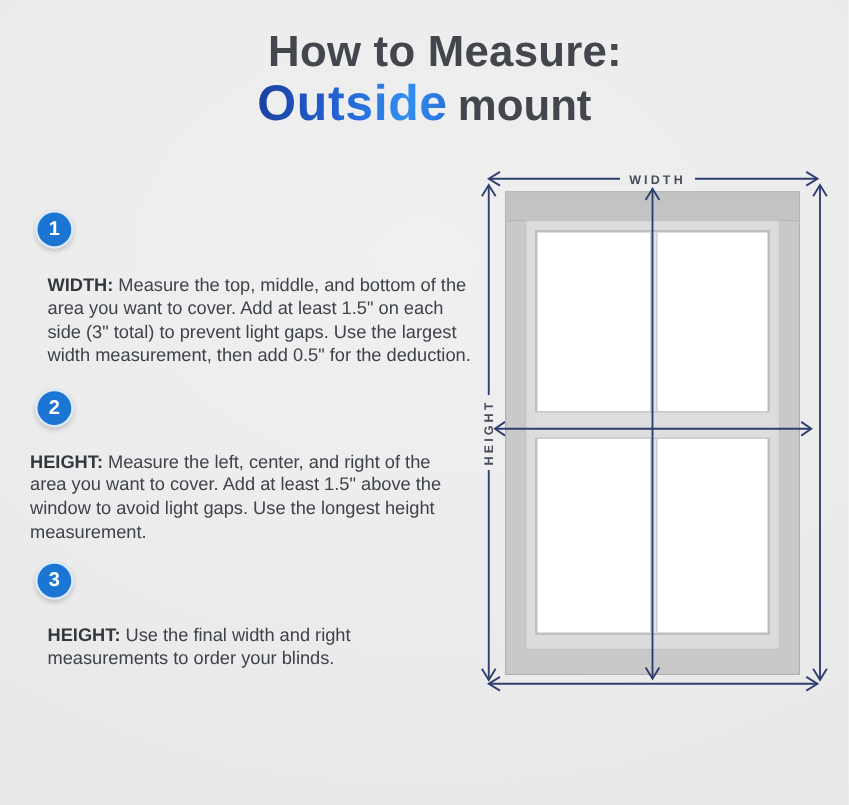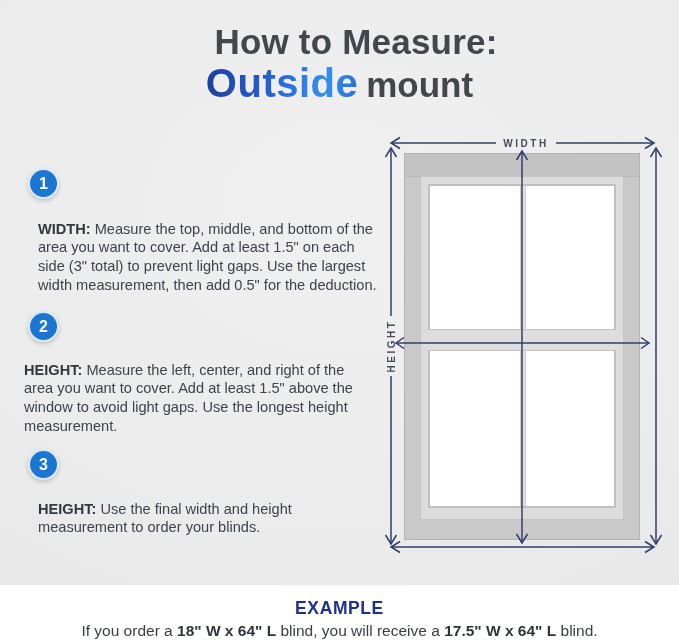--- a/index.html
+++ b/index.html
@@ -73,21 +73,21 @@
     </div>
   </div>
 
   <div id="circle1" class="step-circle">1</div>
   <p id="text1" class="step-text"><b class="step-label">WIDTH:</b><span>Measure the top, middle, and bottom of the area you want to cover. Add at least 1.5" on each side (3" total) to prevent light gaps. Use the largest width measurement, then add 0.5" for the deduction.</span></p>
 
   <div id="circle2" class="step-circle">2</div>
   <p id="text2" class="step-text"><b class="step-label">HEIGHT:</b><span>Measure the left, center, and right of the area you want to cover. Add at least 1.5" above the window to avoid light gaps. Use the longest height measurement.</span></p>
 
   <div id="circle3" class="step-circle">3</div>
-  <p id="text3" class="step-text"><b class="step-label">HEIGHT:</b><span>Use the final width and height measurement to order your blinds.</span></p>
+  <p id="text3" class="step-text"><b class="step-label">HEIGHT:</b><span>Use the final width and right measurements to order your blinds.</span></p>
 
   <div class="win-outer">
     <div class="win-topband"></div>
     <div class="win-inner">
       <div class="win-panes">
         <div class="win-muntin"></div>
         <div class="win-rail"></div>
       </div>
     </div>
   </div>
@@ -128,18 +128,14 @@
       <path d="M641,337.5 L649,343 L641,348.5"></path>
     </g>
 
     <g>
       <path d="M391,547 H654"></path>
       <path d="M400,541.5 L391,547 L400,552.5"></path>
       <path d="M645,541.5 L654,547 L645,552.5"></path>
     </g>
   </svg>
 
-  <div class="footer">
-    <div class="example-heading">EXAMPLE</div>
-    <div class="example-sentence"><span>If you order a </span><b>18" W x 64" L</b><span> blind, you will receive a </span><b>17.5" W x 64" L</b><span> blind.</span></div>
-  </div>
 
 </div>
 
 </body></html>

